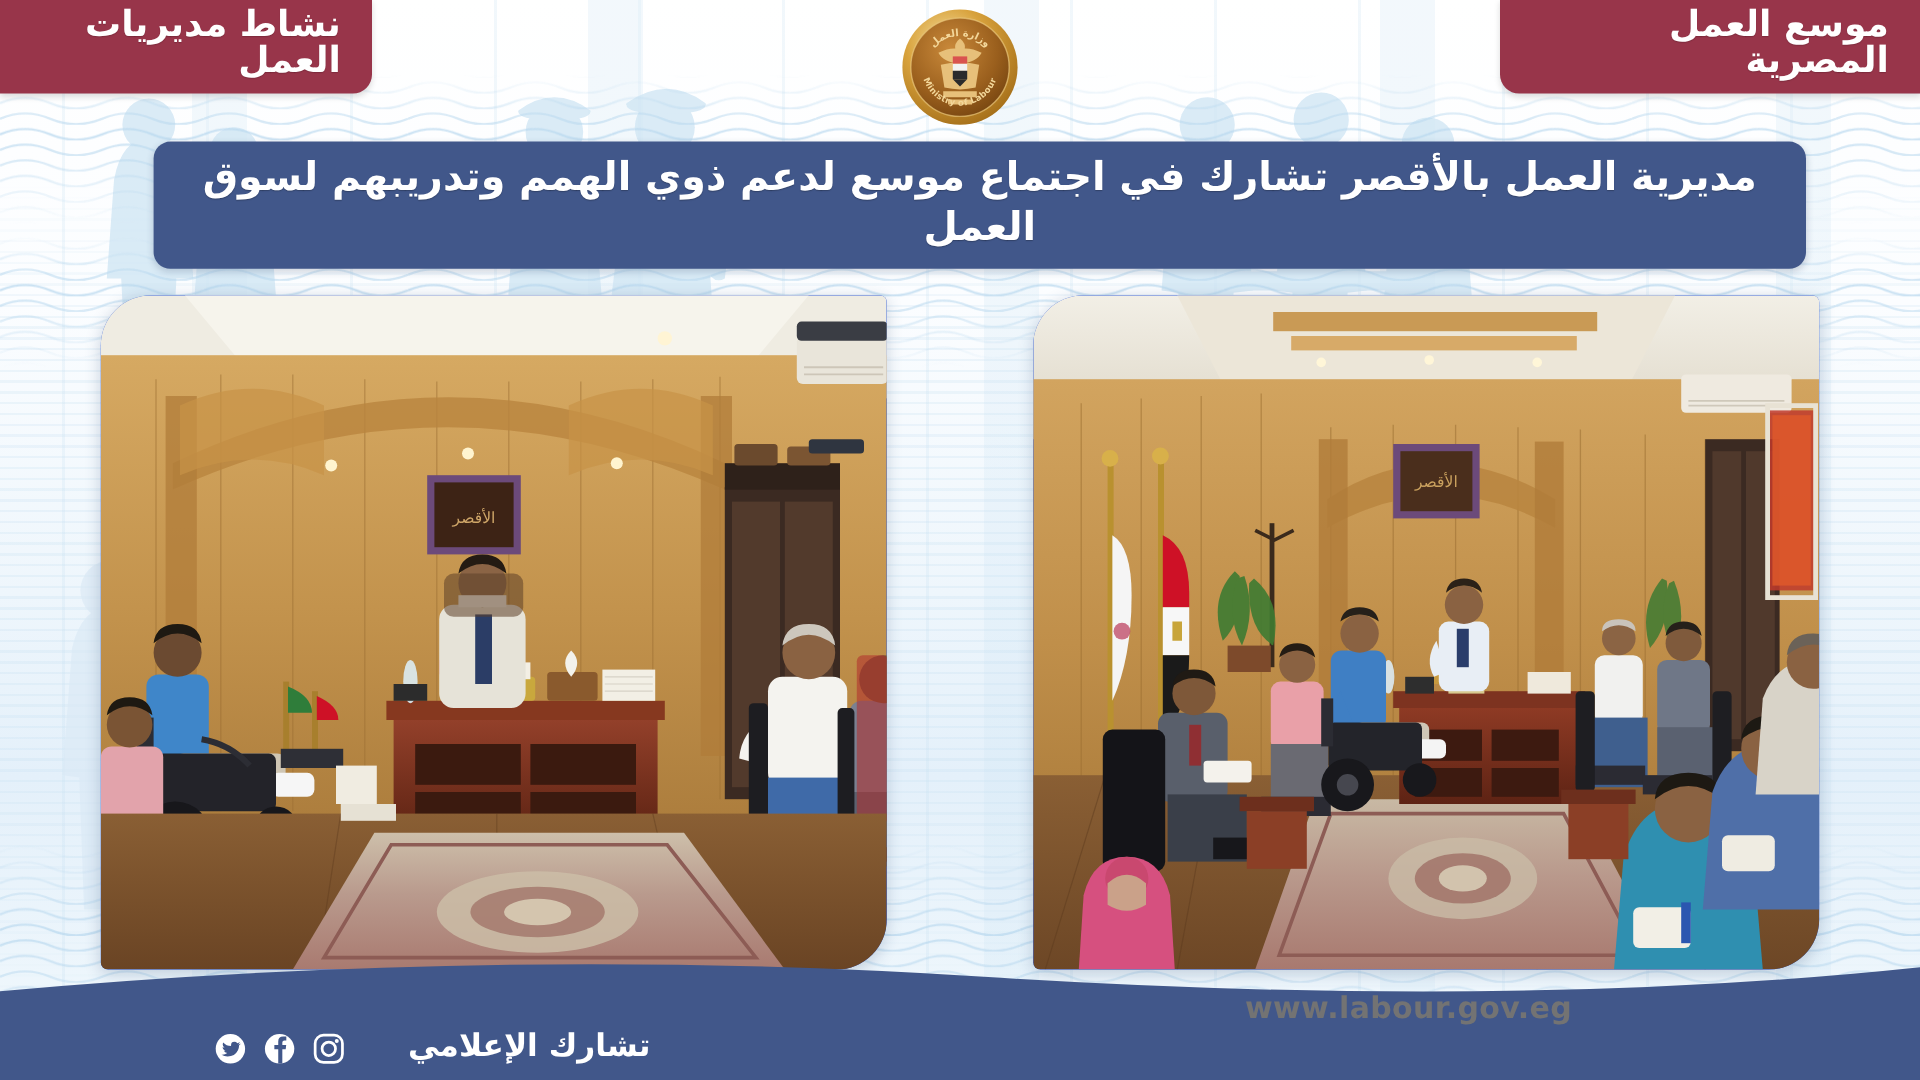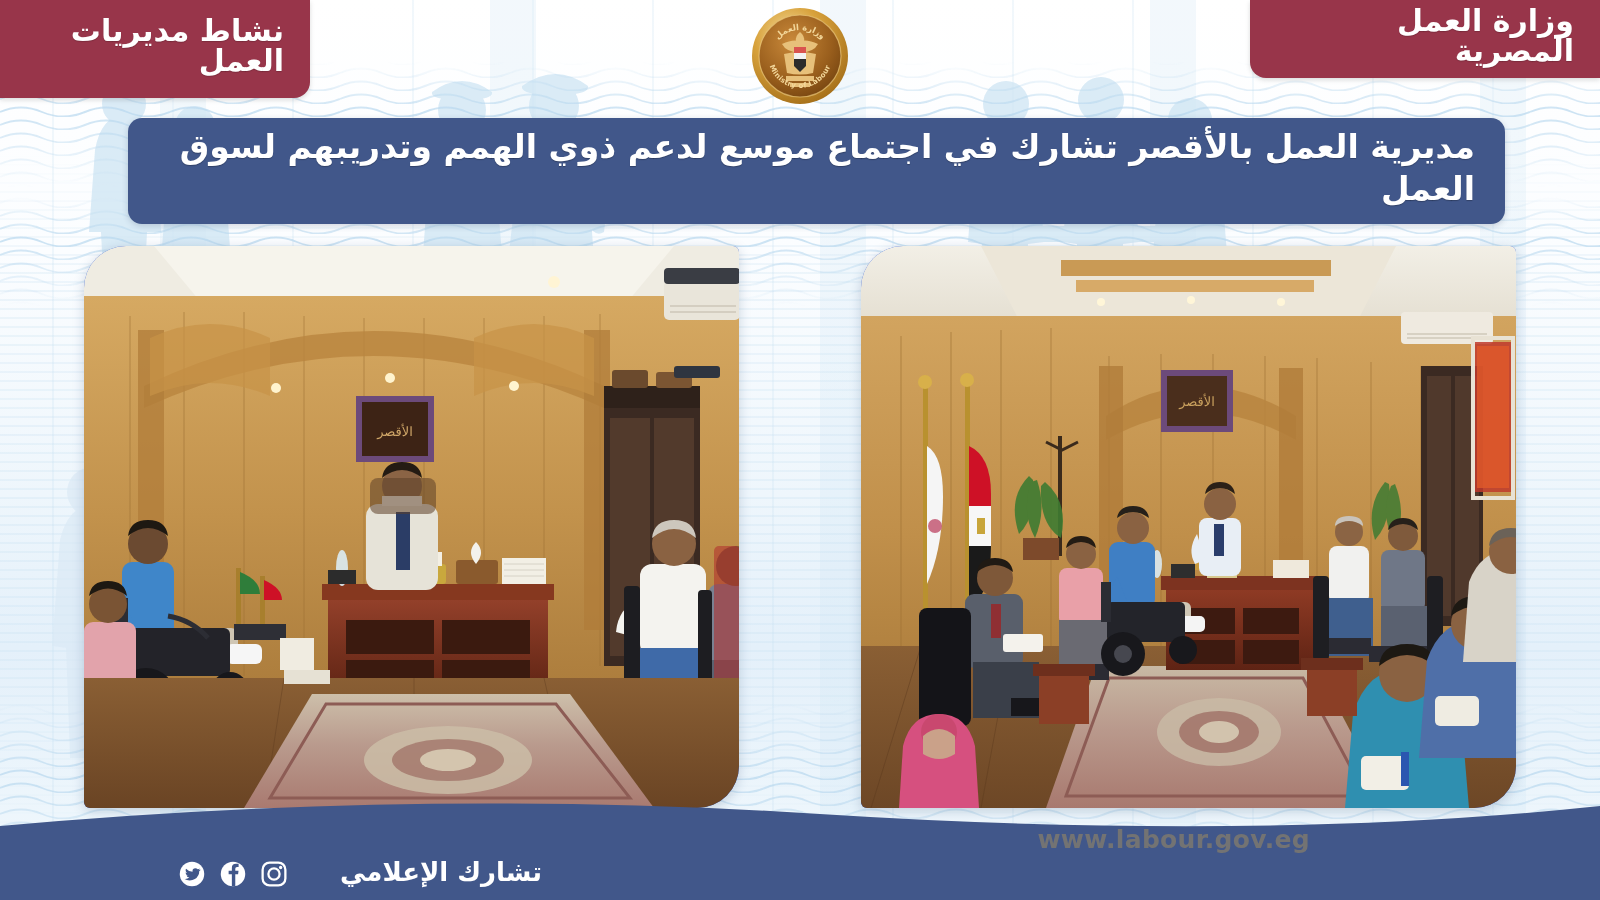--- a/index.html
+++ b/index.html
@@ -89,21 +89,21 @@
     letter-spacing: 0px;
     line-height: 1;
     padding: 0 26px 6px 26px;
     text-shadow: 0 1px 1px rgba(0,0,0,.18);
     box-shadow: 0 2px 5px rgba(0,0,0,.14);
     z-index: 6;
   }
   .badge-left {
     left: 0;
     width: 310px;
-    height: 98px;
+    height: 78px;
     border-bottom-right-radius: 16px;
   }
   .badge-right {
     right: 0;
     width: 350px;
     height: 78px;
     border-bottom-left-radius: 16px;
   }
 
   
@@ -131,20 +131,21 @@
     justify-content: center;
     padding: 8px 30px 14px 30px;
     z-index: 5;
     box-shadow: 0 2px 6px rgba(30,50,90,.20);
   }
   .headline-text {
     color: #ffffff;
     font-size: 33px;
     font-weight: 700;
     line-height: 1.28;
+    text-align: center;
     text-shadow: 0 1px 1px rgba(0,0,0,.25);
     direction: rtl;
   }
 
   
   .photos {
     position: absolute;
     top: 246px;
     left: 0;
     width: 1600px;
@@ -276,21 +277,21 @@
     <rect x="0" y="60" width="1600" height="130" fill="url(#wavepat)" mask="url(#bandTop)"></rect>
     <rect x="0" y="194" width="1600" height="115" fill="url(#wavepat)" mask="url(#bandMid)"></rect>
     <rect x="0" y="698" width="1600" height="195" fill="url(#wavepat)" mask="url(#bandLow)"></rect>
   </svg>
 
   <div class="badge badge-left">
     <span>نشاط مديريات العمل</span>
   </div>
 
   <div class="badge badge-right">
-    <span>وزارة العمل المصرية</span>
+    <span>موسع العمل المصرية</span>
   </div>
 
   <svg class="logo" viewBox="0 0 100 100">
     <defs>
       <radialGradient id="goldring" cx="38%" cy="30%" r="78%">
         <stop offset="0%" stop-color="#f6dfa0"></stop>
         <stop offset="45%" stop-color="#d8a23c"></stop>
         <stop offset="100%" stop-color="#a06a16"></stop>
       </radialGradient>
       <radialGradient id="goldface" cx="40%" cy="32%" r="80%">

